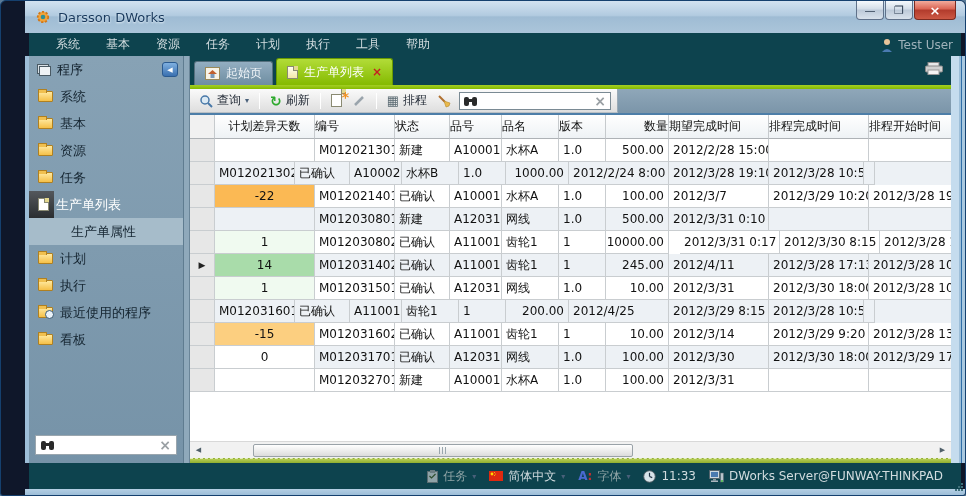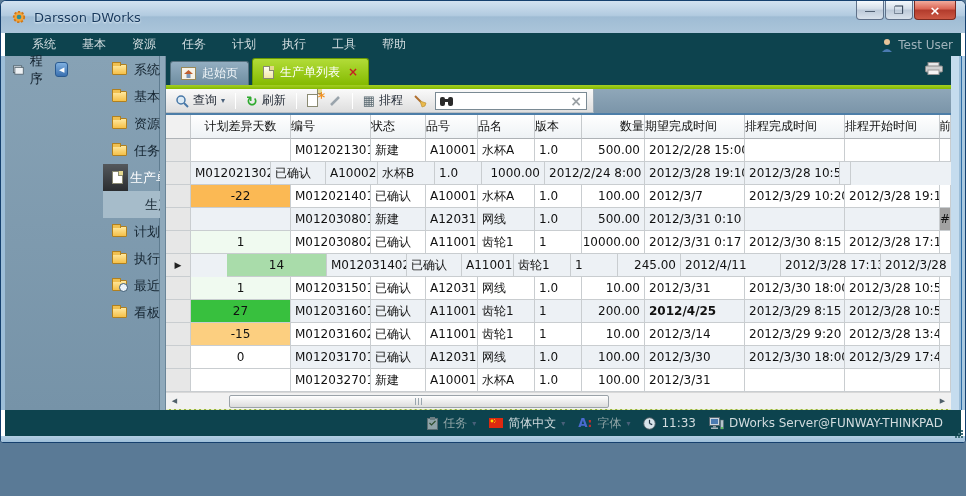--- a/index.html
+++ b/index.html
@@ -1,19 +1,19 @@
 <!DOCTYPE html>
 <html style="--teal: #0d434e; --green: #84ba00;"><head>
 <meta charset="utf-8">
 <style>
   * { margin:0; padding:0; box-sizing:border-box; }
   html,body { width:966px; height:496px; overflow:hidden; background:#5a7a96;
     font-family:"DejaVu Sans","Liberation Sans",sans-serif; }
-  .window { width:966px; height:443px; border:1px solid #15406e; border-radius:6px 6px 3px 3px;
-    background:#ffffff; display:flex; flex-direction:column; overflow:hidden; }
+  .window { width:966px; height:496px; border:1px solid #15406e; border-radius:6px 6px 3px 3px;
+    background:#0f172a; display:flex; flex-direction:column; overflow:hidden;padding-left:24px; }
 
   
   .titlebar { height:32px; flex:0 0 32px; display:flex; align-items:center; padding:0 10px;
     background:linear-gradient(#d2e2f0,#b2cbe0 45%,#9fbcd4 50%,#abc5da); position:relative; }
   .titlebar .title { margin-left:7px; font-size:13px; color:#17385c; text-shadow:0 1px 2px #eaf3fa; }
   .win-buttons { position:absolute; top:0; right:9px; display:flex; }
   .win-btn { height:19px; display:flex; align-items:center; justify-content:center;
     border:1px solid #5f718a; border-top:none; border-radius:0 0 4px 4px; margin-left:1px;
     font-size:11px; color:#2c3c50; background:linear-gradient(#f6fafd,#d3dde8 45%,#bcc9d8 50%,#d9e2ec); cursor:default; }
   .win-btn.min,.win-btn.max { width:28px; }
@@ -26,22 +26,22 @@
   .menu-item { padding:0 13px; color:#d4dee1; cursor:default; }
   .user-chip { margin-left:auto; margin-right:8px; display:flex; align-items:center; gap:5px; color:#9fb2ba; }
 
   
   .content { flex:1; display:flex; min-height:0; }
   .frame-left { width:4px; background:#9dbed8; }
   .frame-right { width:14px;
     background:linear-gradient(90deg,#c5dcee 0,#c5dcee 8px,#9dbed8 8px,#9dbed8 10px,#2f6ea8 10px,#2f6ea8 11px,#aac9e0 11px); }
 
   
-  .sidebar { width:155px; flex:0 0 155px; display:flex; flex-direction:row;
-    background:linear-gradient(180deg,#87a2b5,#7693a8); border-right:1px solid #5f7c90;gap:30px; }
+  .sidebar { width:155px; flex:0 0 155px; display:flex; flex-direction:column;
+    background:linear-gradient(180deg,#87a2b5,#7693a8); border-right:1px solid #5f7c90; }
   .side-header { height:27px; flex:0 0 27px; display:flex; align-items:center; gap:6px;
     padding:0 5px 0 8px; font-size:13px; color:#13222e; }
   .collapse-btn { margin-left:auto; width:16px; height:15px; border:1px solid #2a5a90; border-radius:3px;
     background:linear-gradient(#7fb0e0,#3a70b0); color:#fff; font-size:7px; display:flex;
     align-items:center; justify-content:center; cursor:pointer; }
   .side-item { height:27px; display:flex; align-items:center; gap:7px; padding-left:9px;
     font-size:13px; color:#152531; cursor:pointer; white-space:nowrap; }
   .side-item.sel { background:linear-gradient(#54585c,#2a2d30); color:#fff; }
   .side-item.sub { background:#a6bcca; padding-left:35px; }
   .icon.folder, .icon.folder-clock { width:15px; height:11px; position:relative; flex:0 0 15px;
@@ -378,28 +378,28 @@
             </div>
             <div class="tr">
               <div class="td sel"></div>
               <div class="td a-c" style="width: 100px; background: rgb(240, 250, 240);">1</div>
               <div class="td a-l" style="width: 80px;">M012030802</div>
               <div class="td a-l" style="width: 55px;">已确认</div>
               <div class="td a-l" style="width: 52px;">A11001</div>
               <div class="td a-l" style="width: 57px;">齿轮1</div>
               <div class="td a-l" style="width: 47px;">1</div>
               <div class="td a-r" style="width: 63px;">10000.00</div>
-              <div class="td a-l" style="width: 100px;">2012/3/31 0:17</div>
+              <div class="td a-l" style="width: 100px; margin-left: 11px;">2012/3/31 0:17</div>
               <div class="td a-l" style="width: 100px;">2012/3/30 8:15</div>
               <div class="td a-l" style="width: 95px;">2012/3/28 17:13</div>
               <div class="td a-c" style="width: 11px;"></div>
             </div>
             <div class="tr alt">
               <div class="td sel">▶</div>
-              <div class="td a-c" style="width: 100px; background: rgb(169, 220, 170); margin-left: 36px;">14</div>
+              <div class="td a-c" style="width: 100px; background: rgb(169, 220, 170);">14</div>
               <div class="td a-l" style="width: 80px;">M012031402</div>
               <div class="td a-l" style="width: 55px;">已确认</div>
               <div class="td a-l" style="width: 52px;">A11001</div>
               <div class="td a-l" style="width: 57px;">齿轮1</div>
               <div class="td a-l" style="width: 47px;">1</div>
               <div class="td a-r" style="width: 63px;">245.00</div>
               <div class="td a-l" style="width: 100px;">2012/4/11</div>
               <div class="td a-l" style="width: 100px;">2012/3/28 17:13</div>
               <div class="td a-l" style="width: 95px;">2012/3/28 10:52</div>
               <div class="td a-c" style="width: 11px;"></div>
@@ -413,28 +413,27 @@
               <div class="td a-l" style="width: 57px;">网线</div>
               <div class="td a-l" style="width: 47px;">1.0</div>
               <div class="td a-r" style="width: 63px;">10.00</div>
               <div class="td a-l" style="width: 100px;">2012/3/31</div>
               <div class="td a-l" style="width: 100px;">2012/3/30 18:00</div>
               <div class="td a-l" style="width: 95px;">2012/3/28 10:52</div>
               <div class="td a-c" style="width: 11px;"></div>
             </div>
             <div class="tr alt">
               <div class="td sel"></div>
-              <div class="td a-c" style="width: 100px; background: rgb(56, 192, 62);">27</div>
               <div class="td a-l" style="width: 80px;">M012031601</div>
               <div class="td a-l" style="width: 55px;">已确认</div>
               <div class="td a-l" style="width: 52px;">A11001</div>
               <div class="td a-l" style="width: 57px;">齿轮1</div>
               <div class="td a-l" style="width: 47px;">1</div>
               <div class="td a-r" style="width: 63px;">200.00</div>
-              <div class="td a-l" style="width: 100px; font-weight: bold;">2012/4/25</div>
+              <div class="td a-l" style="width: 100px;">2012/4/25</div>
               <div class="td a-l" style="width: 100px;">2012/3/29 8:15</div>
               <div class="td a-l" style="width: 95px;">2012/3/28 10:52</div>
               <div class="td a-c" style="width: 11px;"></div>
             </div>
             <div class="tr">
               <div class="td sel"></div>
               <div class="td a-c" style="width: 100px; background: rgb(252, 207, 128);">-15</div>
               <div class="td a-l" style="width: 80px;">M012031602</div>
               <div class="td a-l" style="width: 55px;">已确认</div>
               <div class="td a-l" style="width: 52px;">A11001</div>

